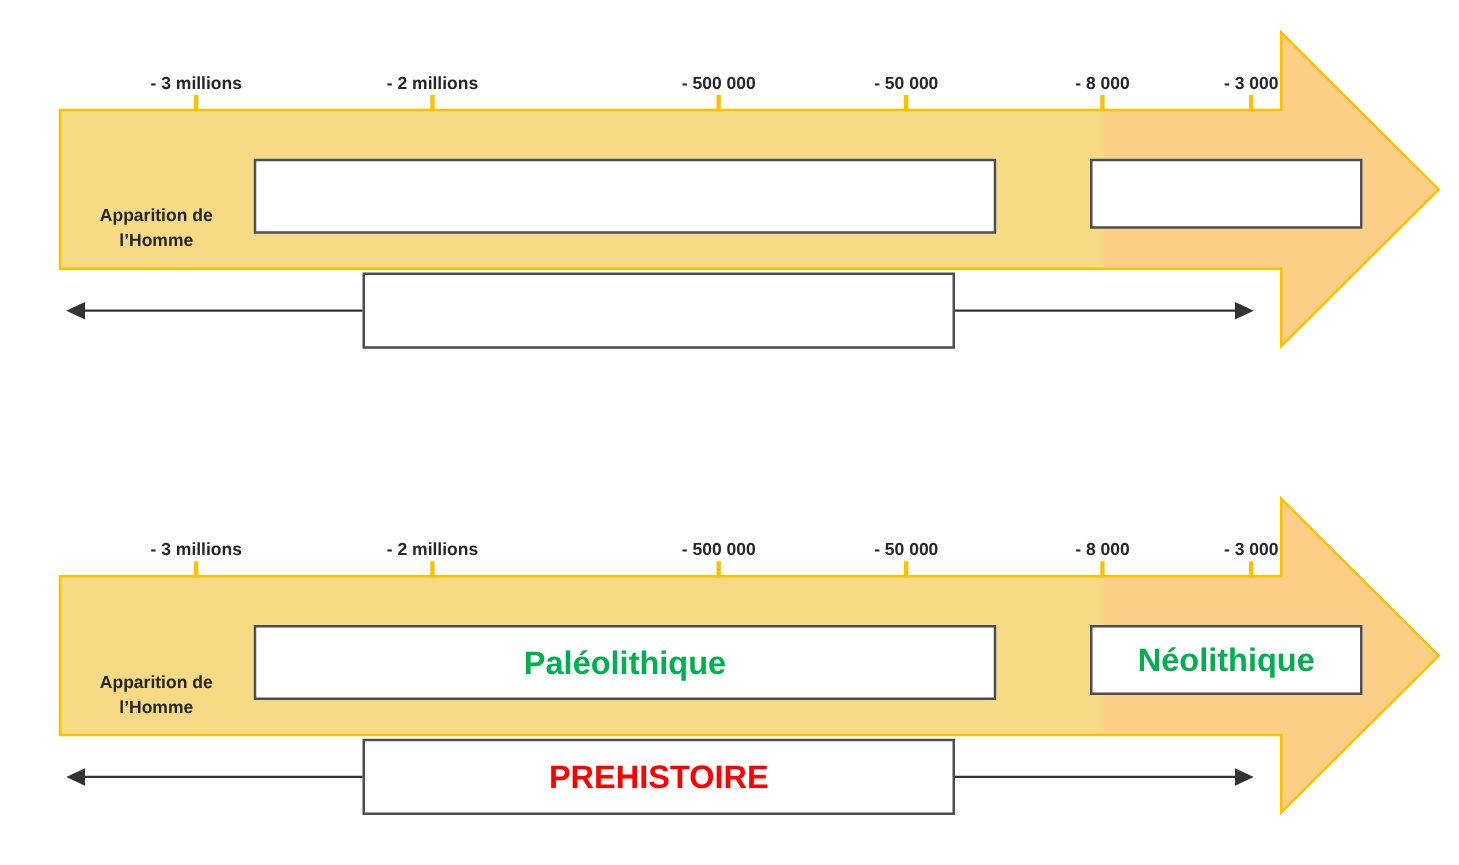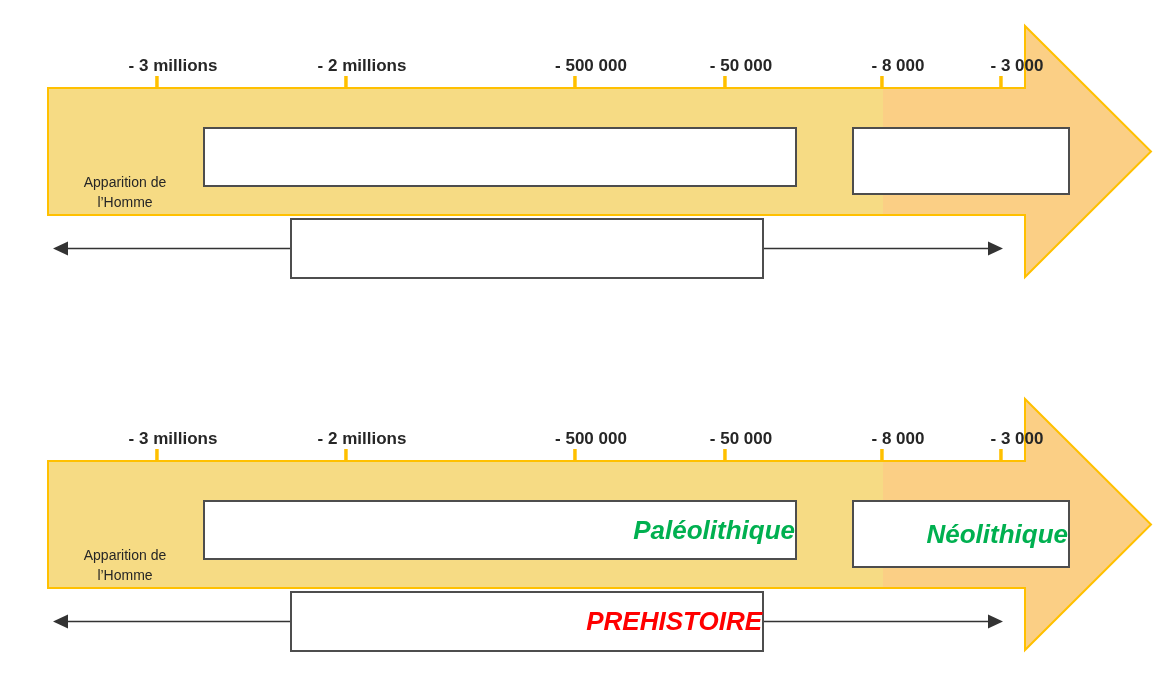--- a/index.html
+++ b/index.html
@@ -31,58 +31,56 @@
     width: 1167px;
     height: 300px;
     display: block;
   }
   .tick-label {
     position: absolute;
     top: 54px;
     height: 24px;
     line-height: 24px;
     transform: translateX(-50%);
-    font-size: 17px;
+    font-size: 14px;
     font-weight: 600;
     color: var(--label-text, #262626);
     white-space: nowrap;
-    margin-left: 16px;
   }
   .origin-label {
     position: absolute;
     left: 45px;
-    top: 172px;
+    top: 162px;
     width: 160px;
     text-align: center;
     font-size: 14px;
-    font-weight: 400;
+    font-weight: 700;
     line-height: 20px;
     color: var(--label-text, #262626);
   }
   .era-box {
     position: absolute;
     box-sizing: border-box;
     background: #ffffff;
     border: 2px solid var(--box-border, #4d4d4d);
     display: flex;
     align-items: center;
-    justify-content: flex-end;
+    justify-content: center;
     font-weight: bold;
     font-size: 26px;
     white-space: nowrap;
-    font-style: italic;
   }
   .paleo-box {
     left: 203px; top: 127px;
     width: 594px; height: 60px;
     color: var(--green, #00B050);
   }
   .neo-box {
-    left: 852px; top: 127px;
-    width: 218px; height: 68px;
+    left: 872px; top: 127px;
+    width: 218px; height: 56px;
     color: var(--green, #00B050);
   }
   .prehistoire-box {
     left: 290px; top: 218px;
     width: 474px; height: 61px;
     color: var(--red, #FF0000);
   }
 </style>
 </head>
 <body>

